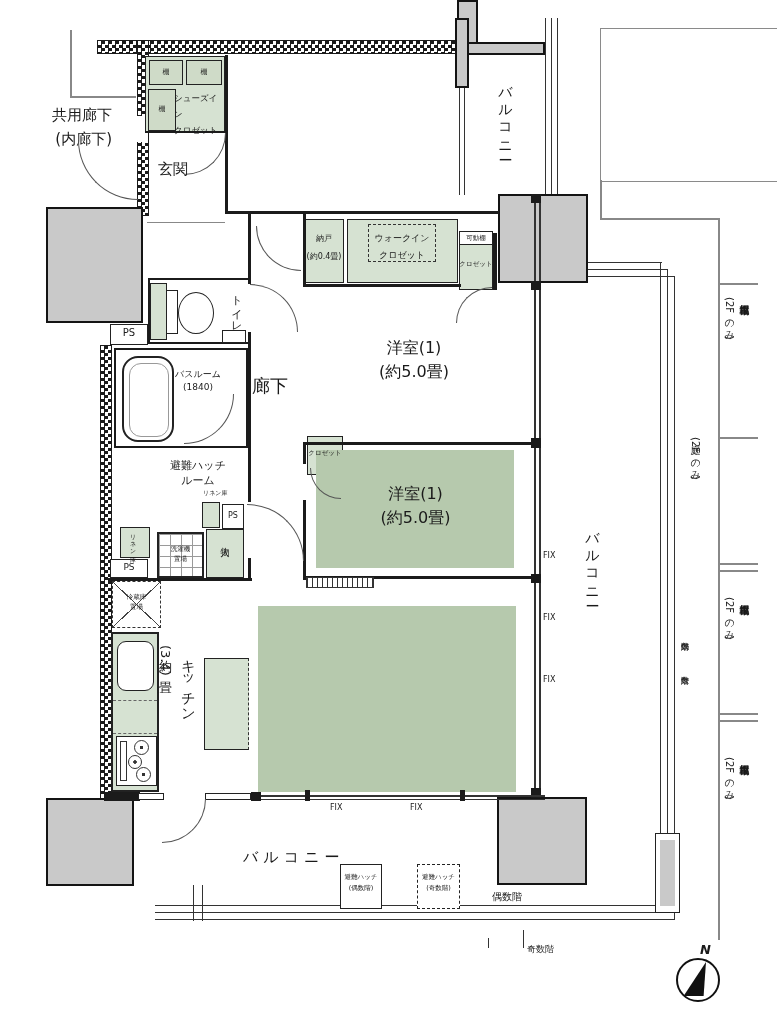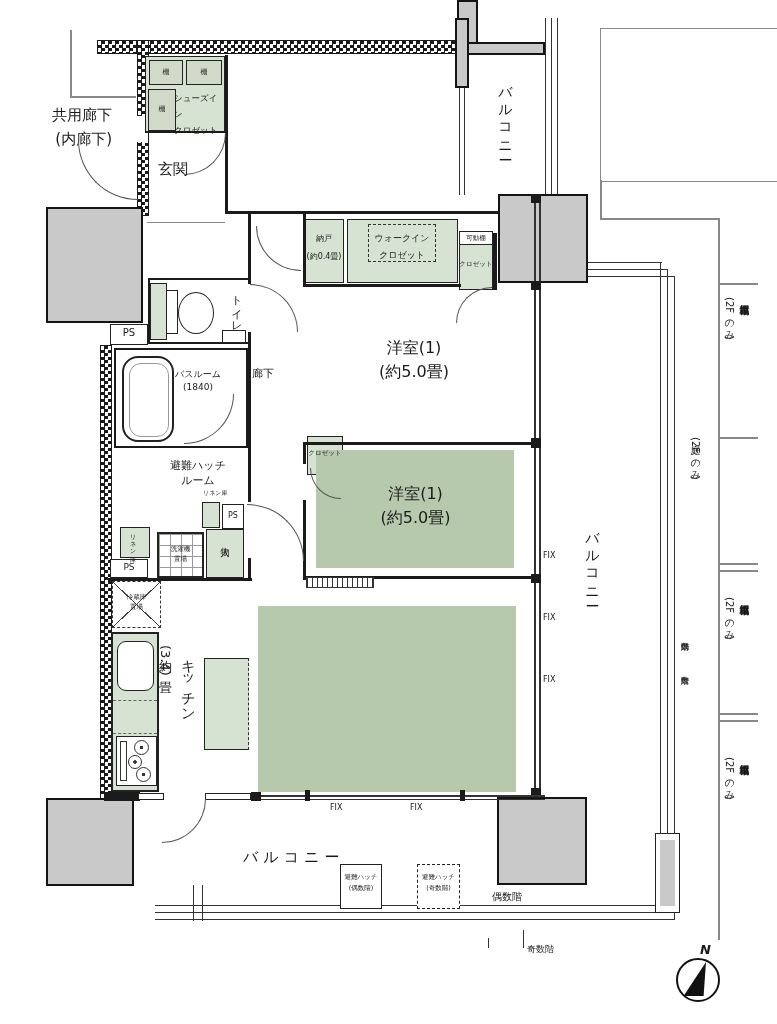--- a/index.html
+++ b/index.html
@@ -205,21 +205,21 @@
   <div class="lbl ctr" style="left:148px;top:104px;width:28px;font-size:7px;">棚</div>
   <div class="lbl vt" style="left:497px;top:76px;height:118px;font-size:14px;letter-spacing:3px;">バルコニー</div>
   <div class="lbl ctr" style="left:301px;top:230px;width:46px;font-size:8px;line-height:2.2;">納戸
 (約0.4畳)</div>
   <div class="lbl ctr" style="left:352px;top:230px;width:100px;font-size:9px;line-height:1.9;">ウォークイン
 クロゼット</div>
   <div class="lbl ctr" style="left:459px;top:234px;width:34px;font-size:6.5px;">可動棚</div>
   <div class="lbl ctr" style="left:458px;top:260px;width:36px;font-size:6.5px;">クロゼット</div>
   <div class="lbl vt" style="left:228px;top:288px;height:55px;font-size:11px;">トイレ</div>
   <div class="lbl ctr" style="left:110px;top:327px;width:38px;font-size:10px;">PS</div>
-  <div class="lbl" style="left:252px;top:366px;font-size:11px;">廊下</div>
+  <div class="lbl" style="left:252px;top:374px;font-size:18px;">廊下</div>
   <div class="lbl ctr" style="left:358px;top:336px;width:112px;font-size:16px;line-height:1.5;">洋室(1)
 (約5.0畳)</div>
   <div class="lbl ctr" style="left:170px;top:368px;width:56px;font-size:9px;line-height:1.4;">バスルーム
 (1840)</div>
   <div class="lbl ctr" style="left:166px;top:458px;width:64px;font-size:11px;line-height:1.4;">避難ハッチ
 ルーム</div>
   <div class="lbl" style="left:203px;top:489px;font-size:6px;">リネン庫</div>
   <div class="lbl ctr" style="left:222px;top:511px;width:22px;font-size:8px;">PS</div>
   <div class="lbl vt" style="left:128px;top:530px;height:26px;font-size:6px;">リネン庫</div>
   <div class="lbl ctr" style="left:157px;top:544px;width:47px;font-size:6.5px;line-height:1.6;">洗濯機

